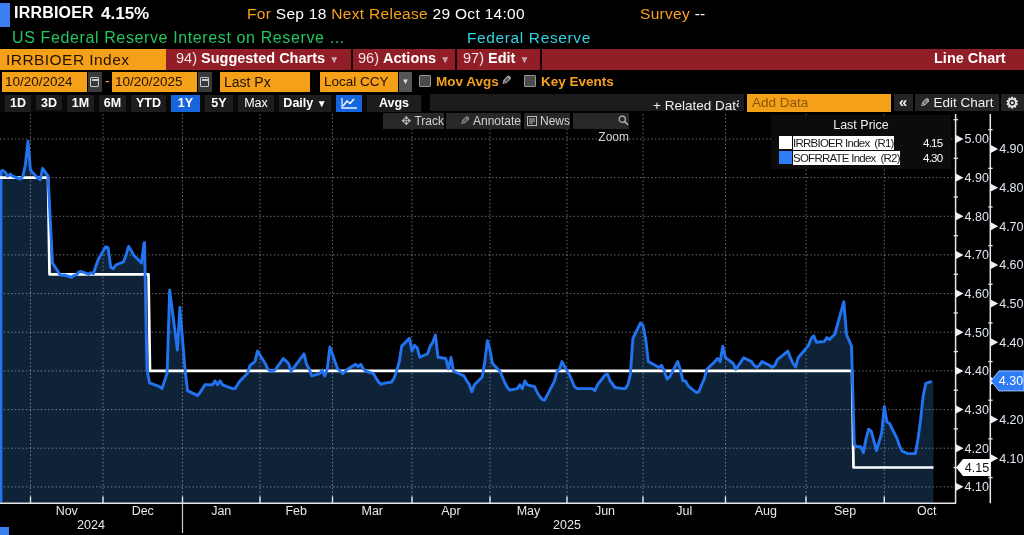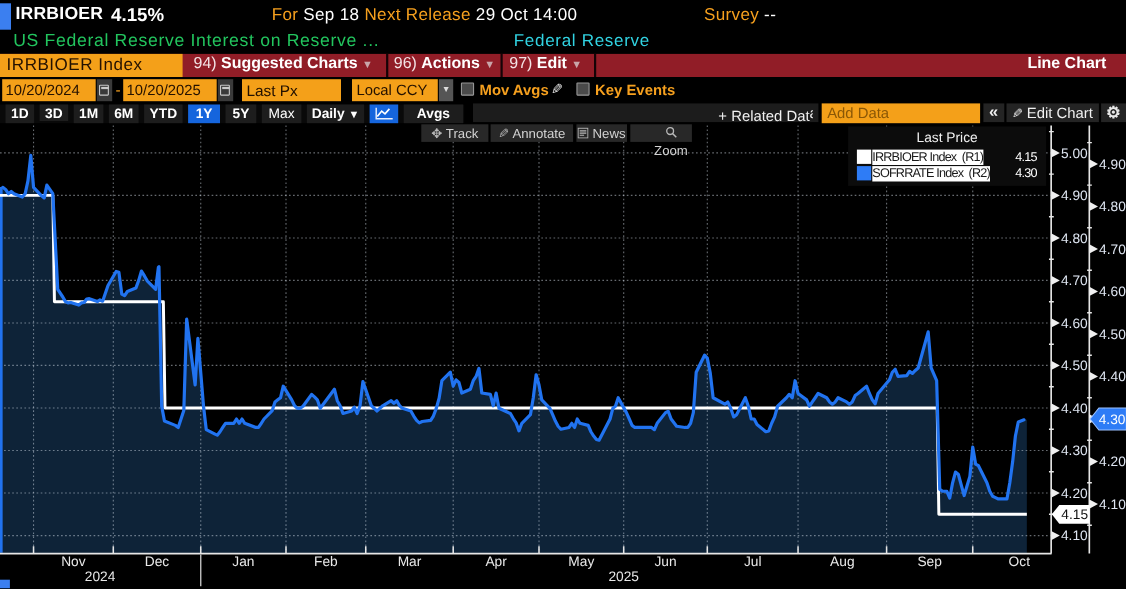--- a/index.html
+++ b/index.html
@@ -3,21 +3,21 @@
 *{margin:0;padding:0;box-sizing:border-box;}
 html,body{width:1024px;height:535px;background:#000;overflow:hidden;}
 body{position:relative;font-family:"Liberation Sans",sans-serif;}
 .mono{font-family:Liberation Sans, sans-serif;}
 .abs{position:absolute;}
 .grid{stroke:rgba(225,233,245,0.46);stroke-width:1;stroke-dasharray:1.5 2.2;}
 .ax{font:12.5px "Liberation Sans",sans-serif;fill:#dfe6f2;}
 .mo{font:12.5px "Liberation Sans",sans-serif;fill:#e8e8e8;}
 .orangebox{background:#f4a019;color:#241100;}
 .otext{color:#f6a01e;}
-.ovb{top:112.5px;height:16px;background:#282828;color:#d2d2d2;font-size:12px;line-height:16px;text-align:center;}
+.ovb{top:112.5px;height:16px;background:#282828;color:#d2d2d2;font-size:12px;line-height:16px;text-align:right;}
 .chk{display:inline-block;width:12px;height:12px;background:#4a4a4a;border:1px solid #969696;border-radius:1px;}
 .cal{position:absolute;width:14px;height:20px;background:#3a3a3a;}
 .cal i{position:absolute;left:2px;top:4.5px;width:9px;height:10px;border:1px solid #c8c8c8;border-radius:1px;}
 .cal i:before{content:"";position:absolute;left:1px;top:1px;width:7px;height:2px;background:#c8c8c8;}
 </style></head><body>
 
 <div class="abs" style="left:0;top:3px;width:10px;height:24px;background:#3b7ff0;"></div>
 <div class="abs mono" style="left:14px;top:4px;font-size:16px;letter-spacing:0.2px;color:#fff;font-weight:bold;">IRRBIOER</div>
 <div class="abs mono" style="left:101px;top:3.5px;font-size:17px;color:#fff;font-weight:bold;">4.15%</div>
 <div class="abs mono" style="left:203px;top:5px;font-size:15.5px;letter-spacing:0.3px;color:#fff;white-space:pre;margin-left:44px;"><span class="otext">For</span> Sep 18 <span class="otext">Next Release</span> 29 Oct 14:00</div>

